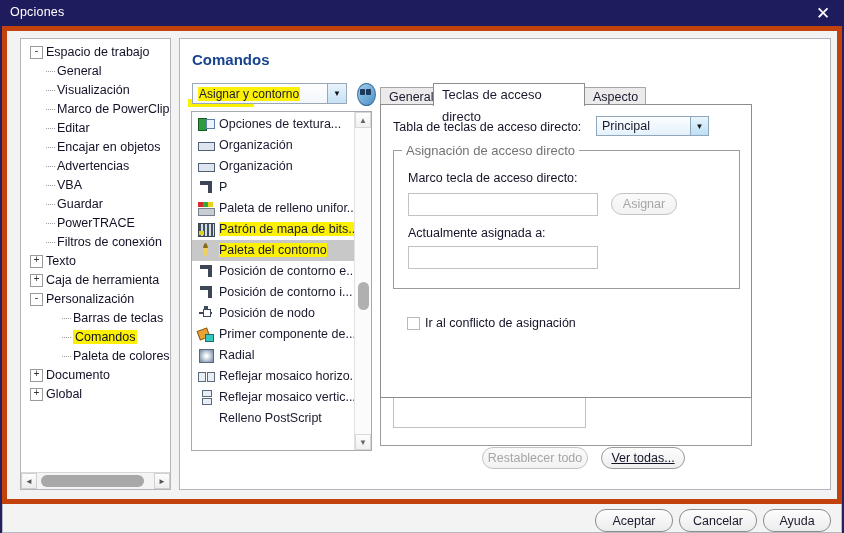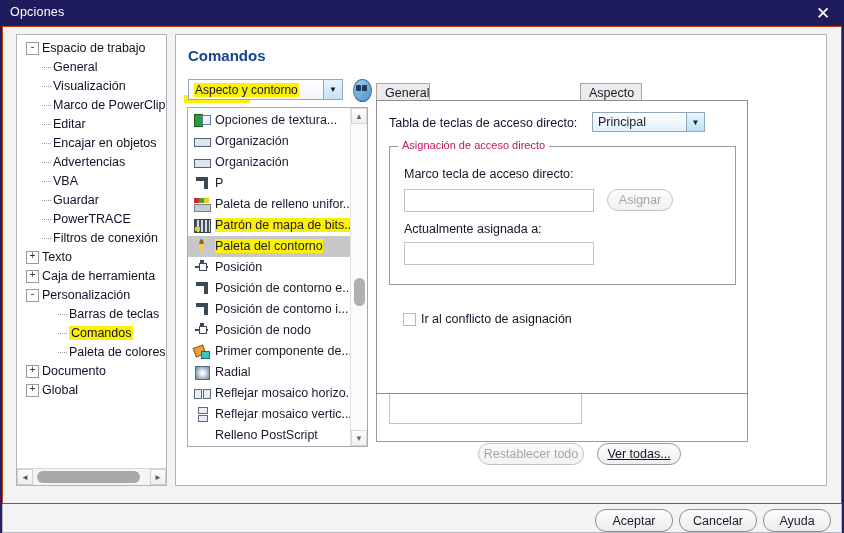--- a/index.html
+++ b/index.html
@@ -12,21 +12,21 @@
   }
   #app{position:relative;width:844px;height:533px;background:#24205f;}
 
   
   .titlebar{position:absolute;left:0;top:0;width:844px;height:26px;background:#1f1c5e;}
   .titlebar .title{position:absolute;left:10px;top:5px;color:#ffffff;font-size:12.5px;letter-spacing:.2px;}
   .close-btn{position:absolute;right:4px;top:2px;width:34px;height:22px;display:flex;align-items:center;justify-content:center;
     color:#fff;font-size:17px;line-height:1;cursor:default;}
 
   
-  .winbody{position:absolute;left:2px;top:26px;width:840px;height:478px;background:#f3f3f3;border:1px solid #c2410c;box-sizing:border-box;}
+  .winbody{position:absolute;left:2px;top:26px;width:840px;height:478px;background:#f3f3f3;border:5px solid #c2410c;box-sizing:border-box;}
 
   
   .tree-panel{position:absolute;left:13px;top:7px;width:151px;height:452px;background:#ffffff;border:1px solid #b4b4bd;box-sizing:border-box;}
   .tree-scroll{position:absolute;left:0;top:0;right:0;bottom:18px;overflow:hidden;}
   .tree{position:absolute;left:5px;top:4px;white-space:nowrap;}
   .tnode{position:relative;height:19px;line-height:19px;font-size:12.5px;color:#111126;white-space:nowrap;}
   .tnode .lbl{position:relative;}
   .tnode.hl .lbl{background:#fcf105;padding:0 2px;}
   .exp{display:inline-block;width:11px;height:11px;border:1px solid #9a9a9a;background:#fff;
        line-height:9px;text-align:center;font-size:10px;color:#333;vertical-align:middle;margin-right:3px;
@@ -87,21 +87,21 @@
   .tabpane{position:absolute;left:200px;top:65px;width:372px;height:294px;background:#ffffff;
      border:1px solid #8d8d8d;box-sizing:border-box;z-index:1;}
 
   .fld-label{position:absolute;font-size:12.5px;color:#141428;}
   .combo2{position:absolute;width:113px;height:20px;background:linear-gradient(#fbfeff,#e4f1fb);border:1px solid #8fa6bb;box-sizing:border-box;}
   .combo2 .val{position:absolute;left:5px;top:2px;font-size:12.5px;}
   .combo2 .arrow{position:absolute;right:0;top:0;width:17px;height:18px;background:linear-gradient(#e8f5fd,#bcdff5);
      border-left:1px solid #8fa6bb;display:flex;align-items:center;justify-content:center;font-size:8px;color:#111;}
 
   .group{position:absolute;border:1px solid #9b9b9b;box-sizing:border-box;}
-  .group > .gtitle{position:absolute;top:-8px;left:8px;background:#ffffff;padding:0 4px;font-size:11px;color:#be185d;}
+  .group > .gtitle{position:absolute;top:-8px;left:8px;background:#ffffff;padding:0 4px;font-size:13px;color:#737373;}
   .group > .gtitle .hl{background:#fcf105;}
 
   .textinput{position:absolute;background:#ffffff;border:1px solid #c2c2c2;box-sizing:border-box;font-size:12.5px;}
   .textinput .v{position:absolute;left:4px;top:2px;}
 
   .btn{position:absolute;box-sizing:border-box;border:1px solid #999;border-radius:11px;
      background:linear-gradient(#fdfdfd,#eeeeee);font-size:12.5px;display:flex;align-items:center;justify-content:center;color:#141428;}
   .btn.disabled{color:#a6a6a6;border-color:#c3c3c3;background:linear-gradient(#fafafa,#f2f2f2);}
 
   .chk{position:absolute;width:13px;height:13px;background:#fff;border:1px solid #b9b9b9;box-sizing:border-box;}
@@ -156,21 +156,21 @@
       </div>
     </div>
 
     <div class="content-panel">
 
       <div class="page-title">Comandos</div>
 
       <div class="hl-blob" style="left:8px;top:60px;width:66px;height:8px;"></div>
 
       <div class="combo">
-        <div class="val"><span class="hlt">Aspecto y contorno</span></div>
+        <div class="val"><span class="hlt">Asignar y contorno</span></div>
         <div class="arrow">▼</div>
       </div>
 
       <div class="find-btn">
         <div class="oval"></div>
         <div class="b1"></div>
         <div class="b2"></div>
       </div>
 
       <div class="cmdlist">
@@ -215,28 +215,20 @@
                 <span style="position:absolute;left:0;top:1px;width:15px;height:12px;background:repeating-linear-gradient(90deg,#44515f 0 2px,#d7dde6 2px 4px);border:1px solid #3b4653;"></span>
                 <span style="position:absolute;left:1px;top:9px;width:5px;height:4px;background:#e3d11e;"></span>
               </span>
               <span class="txt"><span class="hl">Patrón de mapa de bits...</span></span>
             </div>
             <div class="cmdrow sel">
               <span class="ico" style="position: absolute;">
                 <span style="position:absolute;left:5px;top:0;width:5px;height:13px;background:radial-gradient(circle at 50% 70%,#f0cf5c 0 45%,#8a6d1a 46% 100%);border-radius:50% 50% 45% 45%;"></span>
               </span>
               <span class="txt"><span class="hl">Paleta del contorno</span></span>
-            </div>
-            <div class="cmdrow">
-              <span class="ico" style="position: absolute;">
-                <span style="position:absolute;left:1px;top:6px;width:13px;height:2px;background:#3e4a59;"></span>
-                <span style="position:absolute;left:5px;top:3px;width:6px;height:6px;border:1px solid #3e4a59;background:#fff;"></span>
-                <span style="position:absolute;left:6px;top:0;width:4px;height:3px;background:#3e4a59;"></span>
-              </span>
-              <span class="txt">Posición</span>
             </div>
             <div class="cmdrow">
               <span class="ico" style="position: absolute;">
                 <span style="position:absolute;left:2px;top:1px;width:12px;height:4px;background:#3c4656;"></span>
                 <span style="position:absolute;left:10px;top:1px;width:4px;height:12px;background:#3c4656;"></span>
               </span>
               <span class="txt">Posición de contorno e...</span>
             </div>
             <div class="cmdrow">
               <span class="ico" style="position: absolute;">
@@ -286,20 +278,21 @@
           </div>
         <div class="vscroll">
           <div class="vs-arrow vs-up">▲</div>
           <div class="vs-thumb"></div>
           <div class="vs-arrow vs-dn">▼</div>
         </div>
       </div>
 
       <div class="tabs" id="tabs-root">
           <div class="tab" style="left: 0px; width: 54px;">General</div>
+          <div class="tab active" style="left: 53px; width: 152px;">Teclas de acceso directo</div>
           <div class="tab" style="left: 204px; width: 62px;">Aspecto</div>
         </div>
 
       <div class="tabpane">
 
         <div class="fld-label" style="left:12px;top:15px;">Tabla de teclas de acceso directo:</div>
         <div class="combo2" style="left:215px;top:11px;">
           <div class="val">Principal</div>
           <div class="arrow">▼</div>
         </div>

